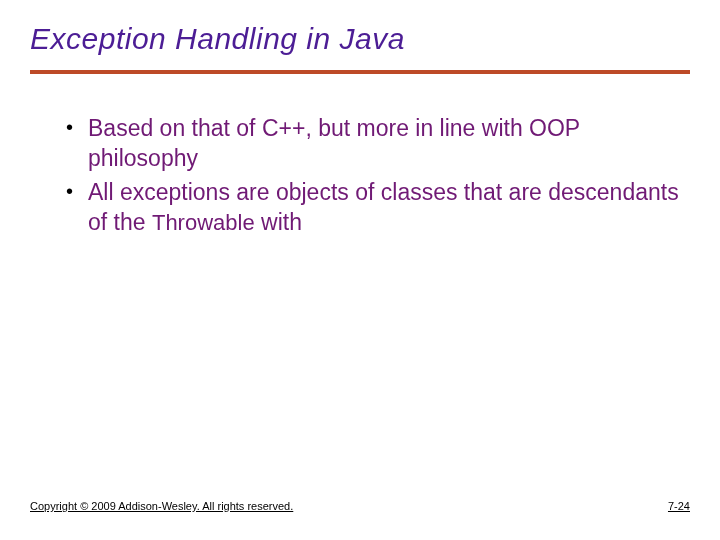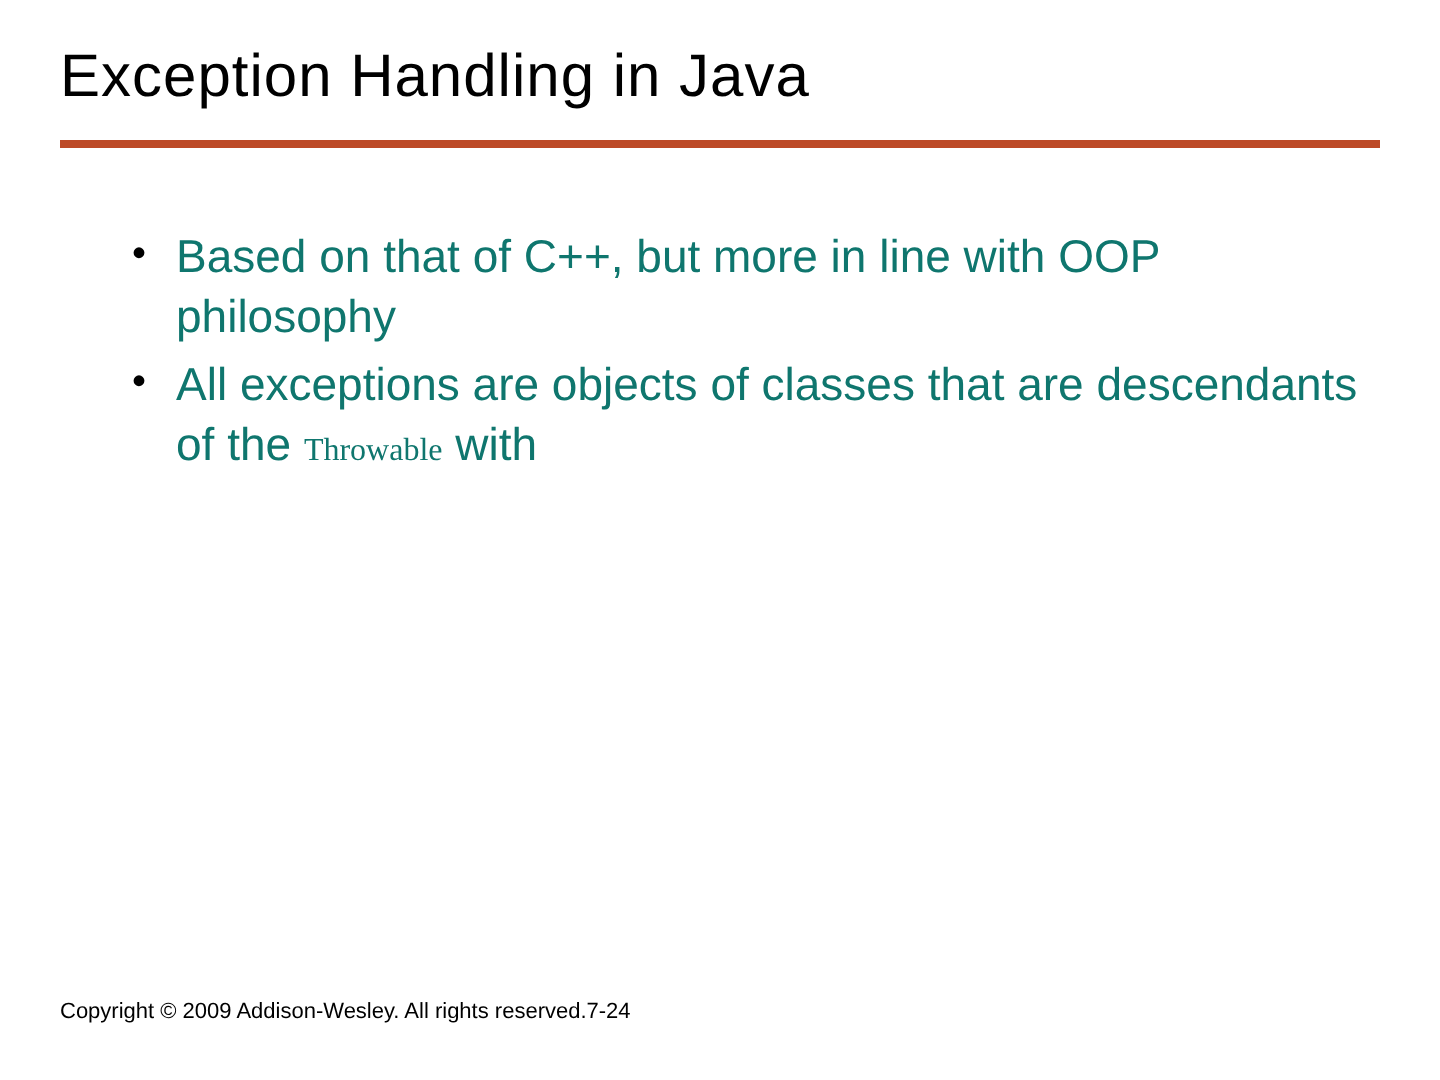--- a/index.html
+++ b/index.html
@@ -5,65 +5,68 @@
   * { margin: 0; padding: 0; box-sizing: border-box; }
   html, body { width: 720px; height: 540px; }
   body {
     background: #ffffff;
     font-family: Verdana, Geneva, sans-serif;
     position: relative;
     padding: 22px 30px 0 30px;
   }
   .title {
     font-size: 30px;
-    color: #000000;
+    color: #4c1d95;
     font-weight: 400;
     letter-spacing: 0.5px;
     margin-bottom: 14px;
+    font-style: italic;
   }
   .rule {
     border: none;
     border-top: 4px solid #bd4a27;
     margin-bottom: 40px;
   }
   .bullets {
     list-style: none;
     padding-left: 36px;
   }
   .bullets li {
     position: relative;
     font-size: 23px;
     line-height: 1.3;
-    color: #0f766e;
+    color: #701a75;
     margin-bottom: 4px;
     padding-left: 22px;
   }
   .bullets li::before {
     content: "•";
     position: absolute;
     left: 0;
     top: 0;
     color: #000;
     font-size: 20px;
   }
   .code-term {
-    font-family: Liberation Serif, serif;
-    font-size: 16px;
+    font-family: Liberation Sans, sans-serif;
+    font-size: 22px;
     text-align: center;
   }
   .footer {
     position: absolute;
     left: 30px;
     right: 30px;
     bottom: 28px;
     display: flex;
+    justify-content: space-between;
     align-items: baseline;
     font-size: 11px;
     color: #000;
     font-family: Arial, Helvetica, sans-serif;
+    text-decoration: underline;
   }
 </style>
 </head>
 <body>
 
 <h1 class="title">Exception Handling in Java</h1>
 <hr class="rule">
 
 <ul class="bullets">
   <li>

